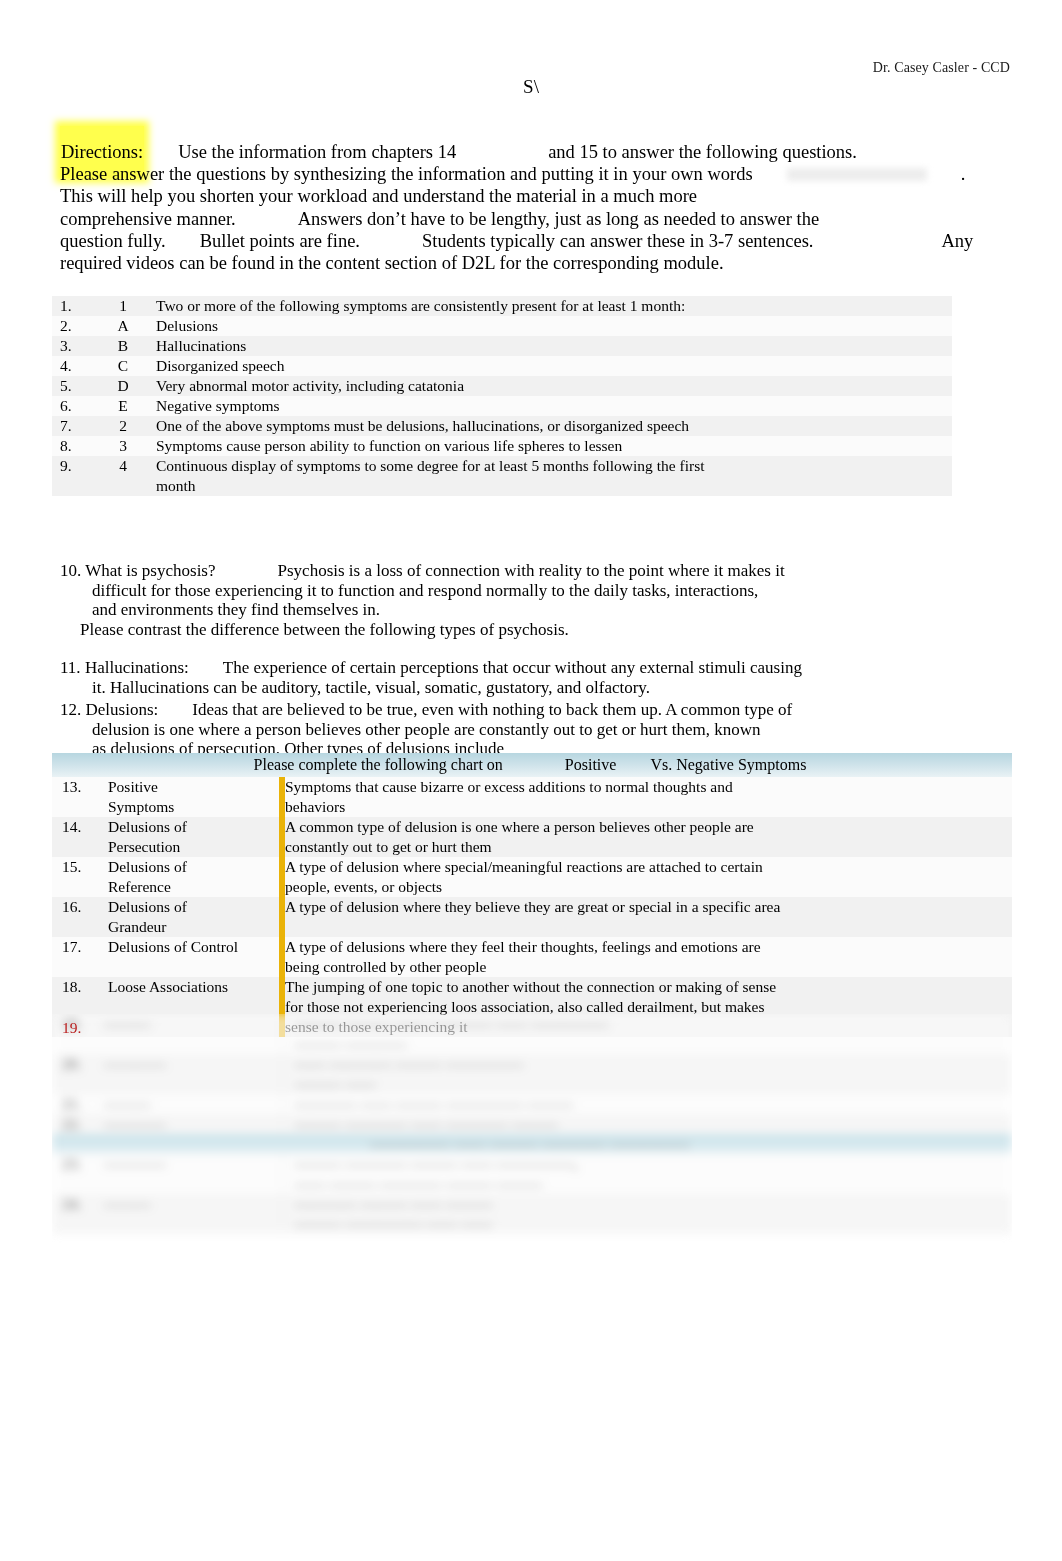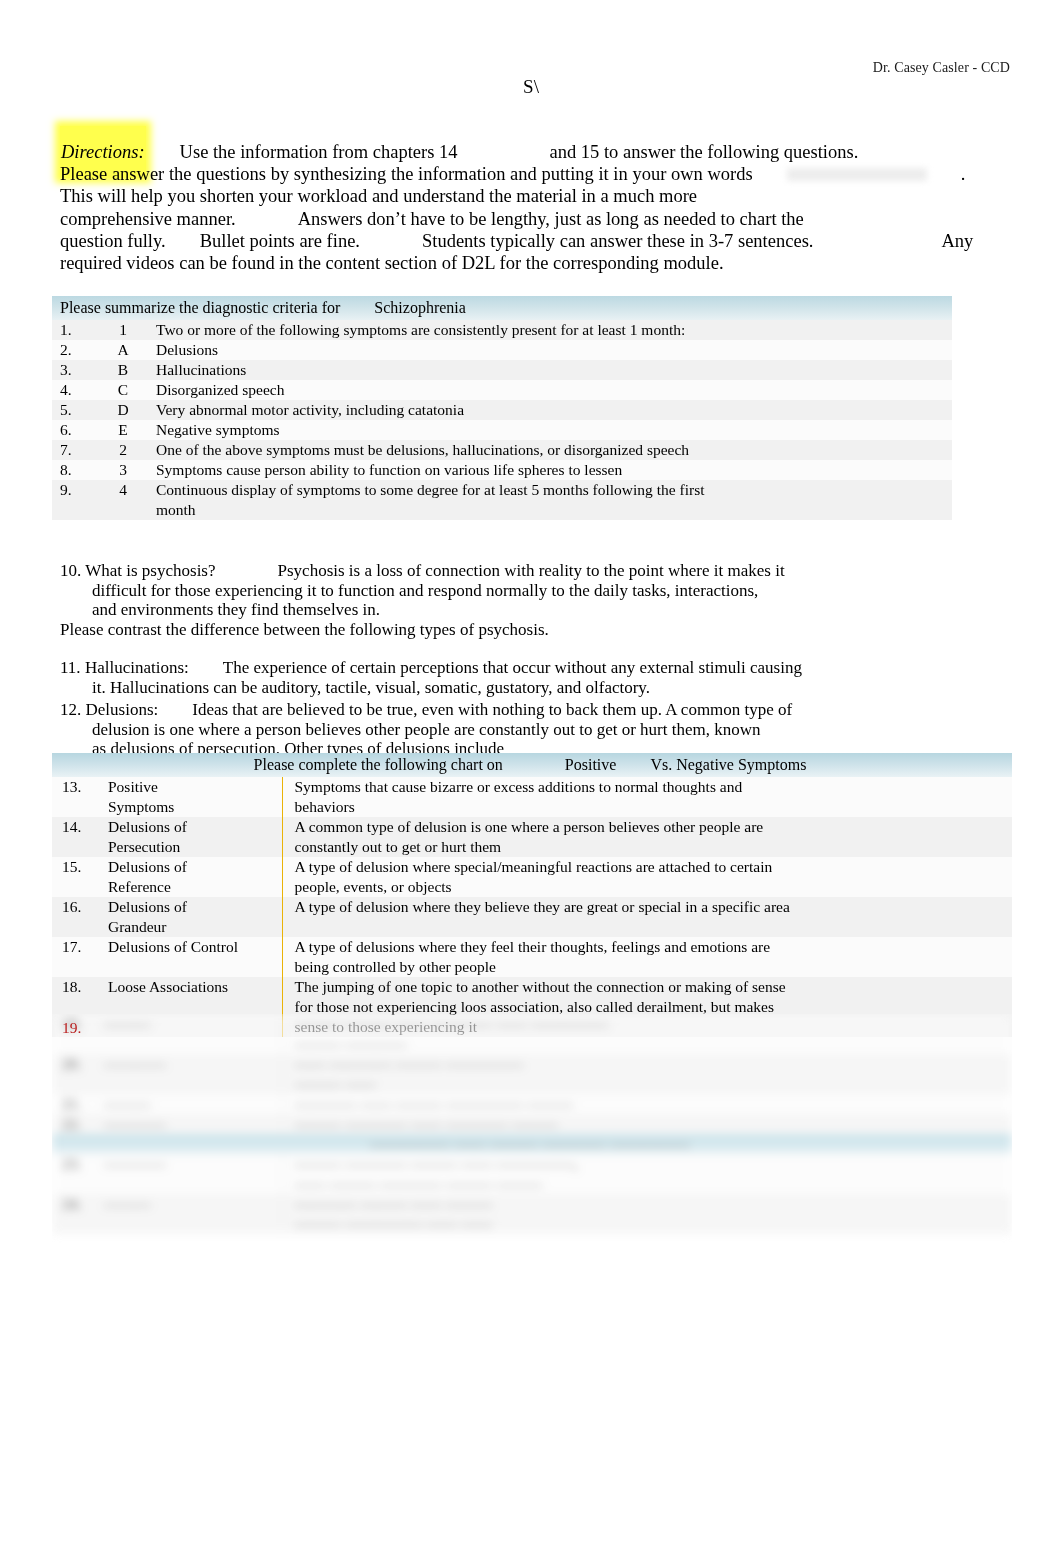--- a/index.html
+++ b/index.html
@@ -48,21 +48,20 @@
     top: 141px;
     left: 60px;
     width: 950px;
     font-size: 18.5px;
     line-height: 22.2px;
   }
   .directions .hl {
     background: #ffff4d;
     box-shadow: 0 0 7px 5px #ffff4d;
     padding: 16px 1px;
-    font-style: italic;
   }
   .gap-sm { display: inline-block; width: 34px; }
   .gap-md { display: inline-block; width: 62px; }
   .gap-lg { display: inline-block; width: 92px; }
   .gap-xl { display: inline-block; width: 128px; }
 
   .redacted {
     display: inline-block;
     width: 140px;
     height: 13px;
@@ -111,36 +110,36 @@
     font-size: 17px;
     line-height: 19.5px;
   }
   .prose .hang {
     padding-left: 32px;
     display: block;
   }
   .prose .lead { display: block; margin-top: 18px; }
 
   #q10 { top: 543px; width: 800px; }
-  #contrast-line { top: 620px; width: 800px; }
+  #contrast-line { top: 620px; width: 800px; margin-left: 20px; }
   #q11 { top: 640px; width: 820px; }
   #q12 { top: 682px; width: 820px; }
 
   
   #table-possymptoms {
     top: 753px;
     left: 52px;
     width: 960px;
   }
   #table-possymptoms col.c-num { width: 52px; }
   #table-possymptoms col.c-term { width: 178px; }
   #table-possymptoms col.c-def { width: 730px; }
   #table-possymptoms td.n { text-align: left; padding-left: 10px; }
   #table-possymptoms td.term { padding-left: 4px; }
-  #table-possymptoms td.def { padding-left: 12px; border-left: 1px solid #eab308; }
+  #table-possymptoms td.def { border-left: 6px solid #eab308; }
   #table-possymptoms .band-head td { border-left: none; margin-left: 24px; }
   #table-possymptoms .band-head {
     background: linear-gradient(180deg, #b7d6e0 0%, #cfe3ea 50%, #e9f2f5 100%);
   }
   .head-center { text-align: center; font-size: 16px; }
 
   
   #blurred-region {
     position: absolute;
     left: 52px;
@@ -201,40 +200,35 @@
 
   <div class="directions">
     <div>
       <span class="hl">Directions:</span><span class="gap-sm"></span><span>Use the information from chapters 14</span><span class="gap-lg"></span><span>and 15 to answer the following questions.</span>
     </div>
     <div>
       <span>Please answer the questions by synthesizing the information and putting it in your own words</span><span class="gap-sm"></span><span class="redacted"></span><span class="gap-sm"></span><span>.</span>
     </div>
     <div>This will help you shorten your workload and understand the material in a much more</div>
     <div>
-      <span>comprehensive manner.</span><span class="gap-md"></span><span>Answers don’t have to be lengthy, just as long as needed to chart the</span>
+      <span>comprehensive manner.</span><span class="gap-md"></span><span>Answers don’t have to be lengthy, just as long as needed to answer the</span>
     </div>
     <div>
       <span>question fully.</span><span class="gap-sm"></span><span>Bullet points are fine.</span><span class="gap-md"></span><span>Students typically can answer these in 3-7 sentences.</span><span class="gap-xl"></span><span>Any</span>
     </div>
     <div>required videos can be found in the content section of D2L for the corresponding module.</div>
   </div>
 
   <table class="qtable" id="table-criteria">
     <colgroup>
       <col class="c-num">
         <col class="c-sub">
         <col class="c-txt">
     </colgroup>
     <tbody>
-      <tr class="band-head">
-        <td colspan="3">
-          <span style="padding-left:8px">Please summarize the diagnostic criteria for</span><span class="gap-sm"></span><span>Schizophrenia</span>
-        </td>
-      </tr>
       <tr class="row-alt">
         <td class="n">1.</td>
         <td class="s">1</td>
         <td>Two or more of the following symptoms are consistently present for at least 1 month:</td>
       </tr>
       <tr class="row-plain">
         <td class="n">2.</td>
         <td class="s">A</td>
         <td>Delusions</td>
       </tr>

